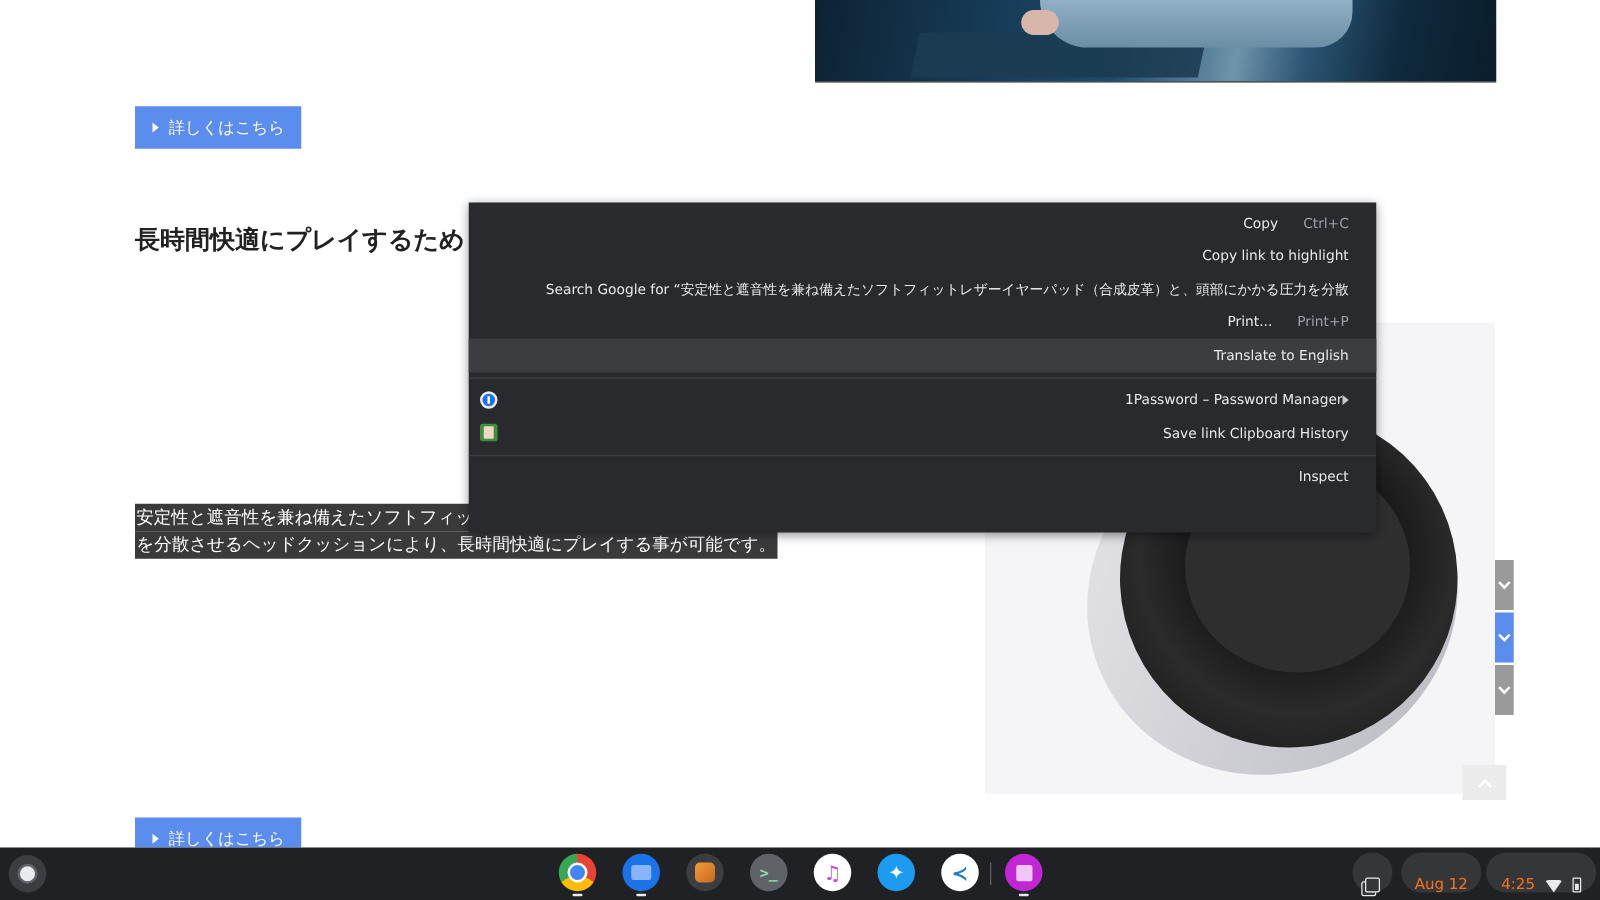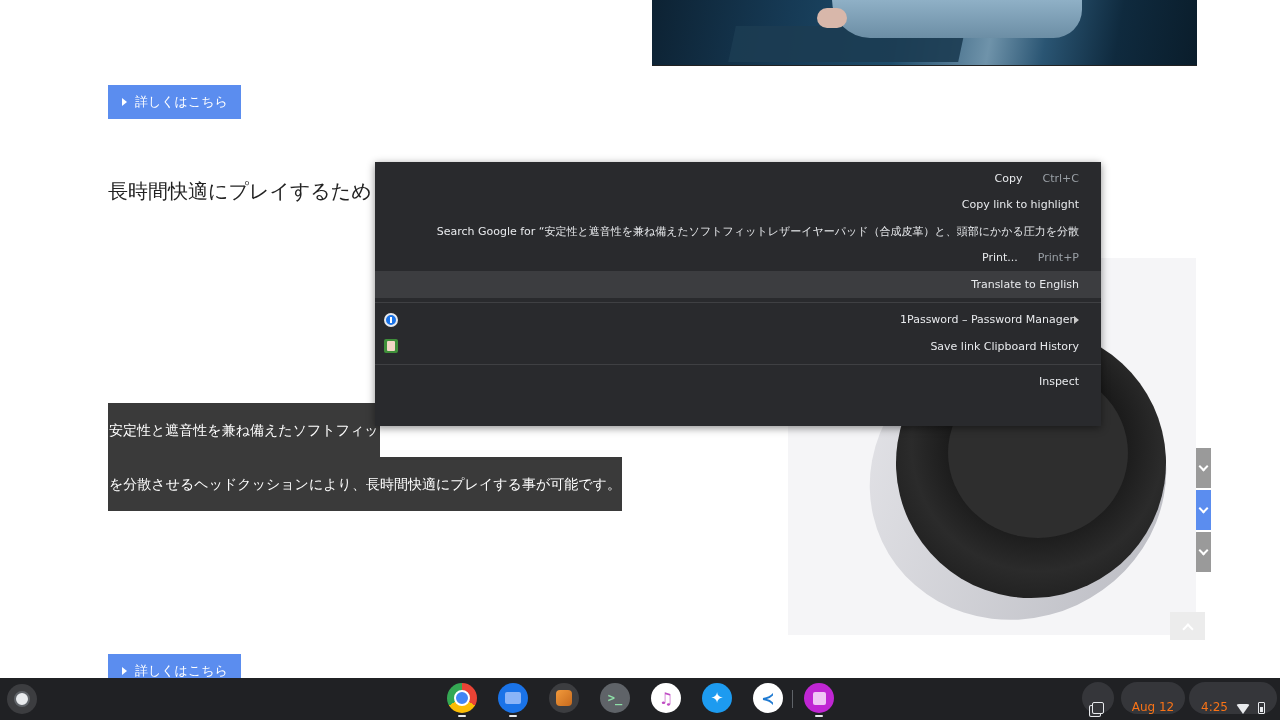--- a/index.html
+++ b/index.html
@@ -14,24 +14,24 @@
     background: linear-gradient(180deg, #8fb0c6, #6c8ea5); }
   .hero-img .hand { position: absolute; left: 165px; top: 8px; width: 30px; height: 20px; border-radius: 10px; background: #d8b7aa; }
   .hero-img .laptop { position: absolute; left: 80px; top: 26px; width: 230px; height: 36px; background: #1c3c52; transform: skewX(-12deg); opacity: .9; }
 
   .more-btn { position: absolute; left: 96px; width: 133px; height: 34px; background: #5b8def; color: #fff;
     font-size: 13px; display: flex; align-items: center; padding-left: 14px; gap: 8px; }
   .more-btn .tri { width: 0; height: 0; border-top: 4px solid transparent; border-bottom: 4px solid transparent; border-left: 5px solid #fff; }
   .more-btn.b1 { top: 85px; }
   .more-btn.b2 { top: 654px; }
 
-  .heading { position: absolute; left: 96px; top: 178px; font-size: 20px; font-weight: normal; color: #222; white-space: nowrap; }
+  .heading { position: absolute; left: 96px; top: 178px; font-size: 20px; font-weight: bold; color: #222; white-space: nowrap; }
 
   .selected-text { position: absolute; left: 96px; top: 403px; font-size: 14px; line-height: 22px; color: #fff; }
-  .selected-text span { background: #3a3a3a; display: inline-block; padding: 16px 1px; }
+  .selected-text span { background: #3a3a3a; display: inline-block; padding: 0 1px; }
 
   
   .product-img { position: absolute; left: 776px; top: 258px; width: 408px; height: 377px; background: #f5f5f7; overflow: hidden; }
   .ear-outer { position: absolute; left: 80px; top: 80px; width: 300px; height: 280px; border-radius: 50%;
     background: linear-gradient(135deg, #e6e6ea, #b8b9c0); transform: rotate(-25deg); }
   .ear-pad { position: absolute; left: 108px; top: 70px; width: 270px; height: 270px; border-radius: 50%;
     background: radial-gradient(circle at 55% 45%, #3a3a3a 0%, #1a1a1a 40%, #2b2b2b 60%, #111 100%); transform: rotate(-25deg); }
   .ear-inner { position: absolute; left: 160px; top: 110px; width: 180px; height: 170px; border-radius: 50%; background: #2e2e2e; }
 
   

